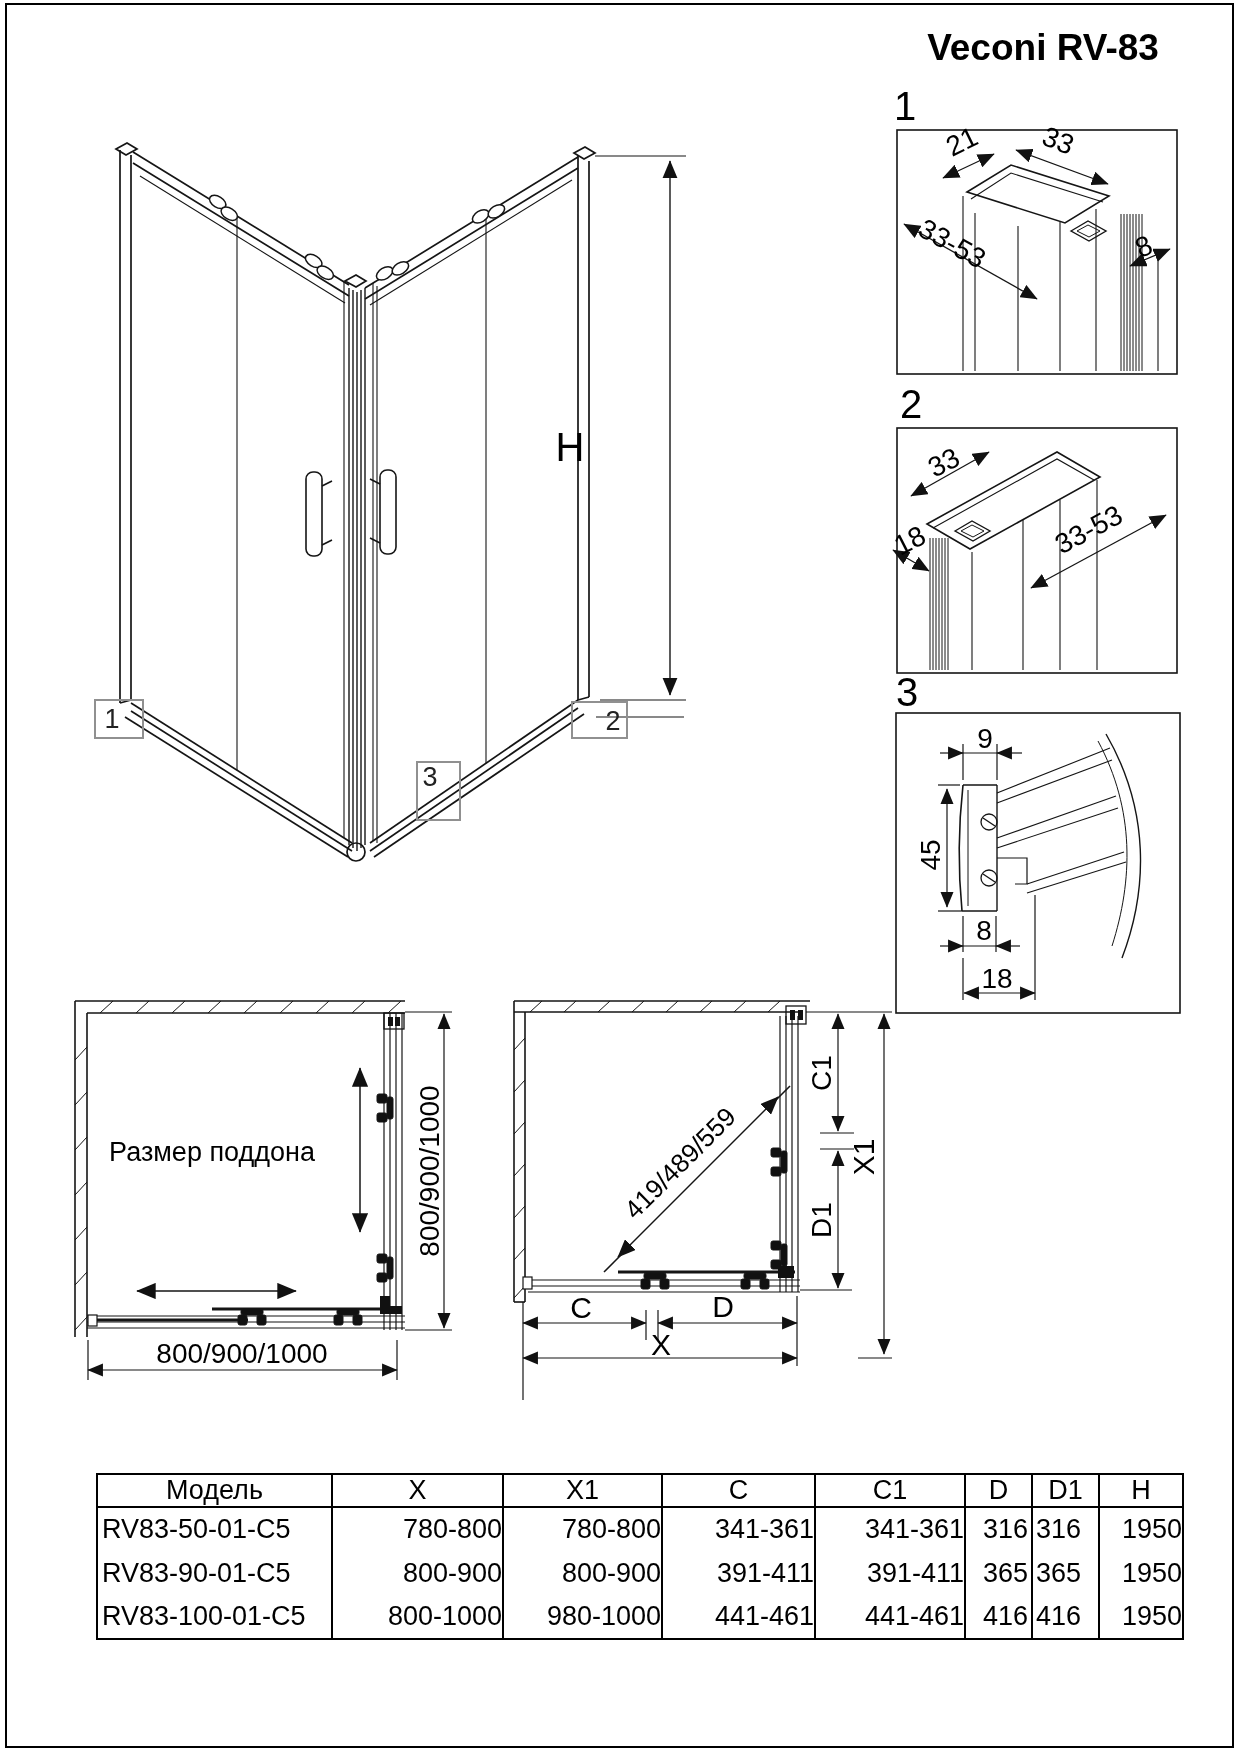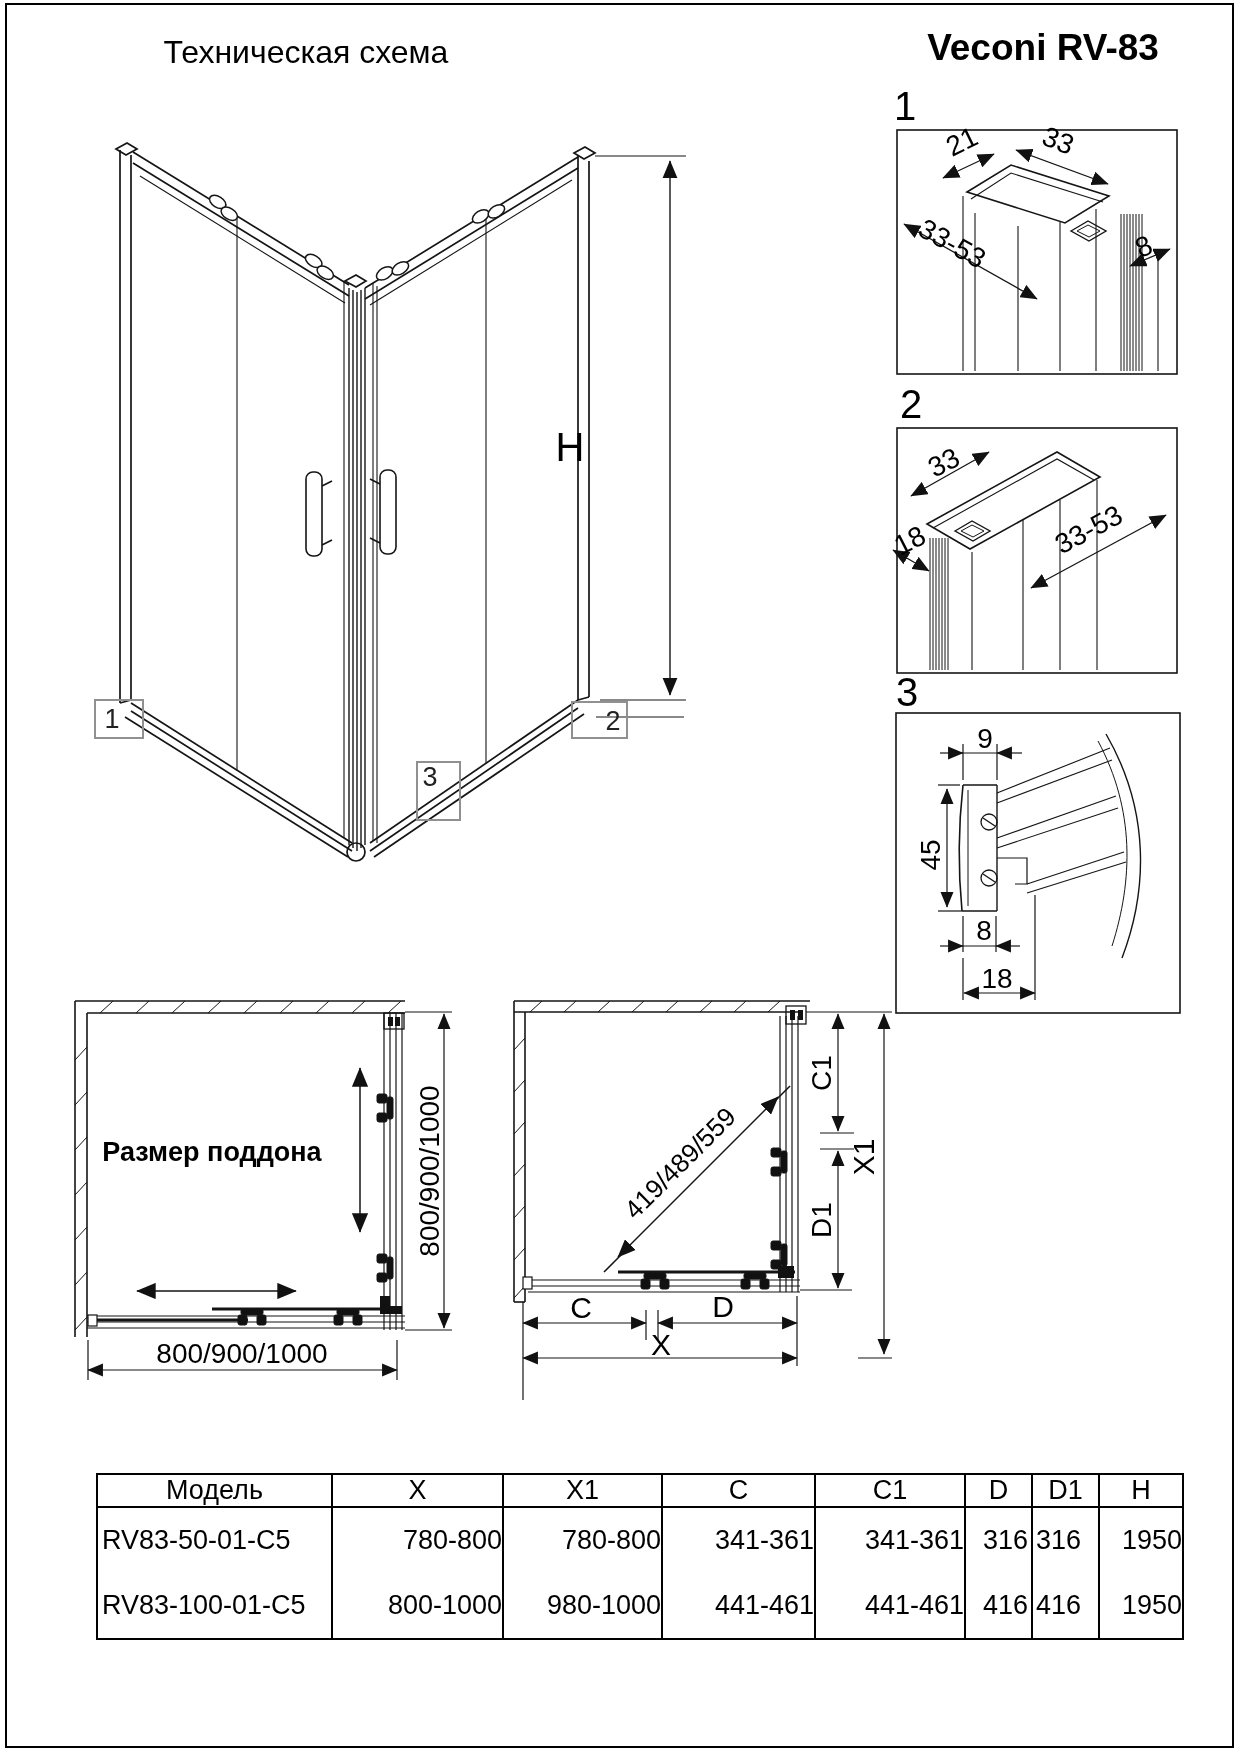--- a/index.html
+++ b/index.html
@@ -347,21 +347,20 @@
           <path d="M646,1310 V1340"></path>
           <path d="M658,1310 V1340"></path>
           <path d="M797,1296 V1366"></path>
       <path d="M523,1323 H646" marker-start="url(#arr)" marker-end="url(#arr)"></path>
       <path d="M658,1323 H797" marker-start="url(#arr)" marker-end="url(#arr)"></path>
       <path d="M523,1358 H797" marker-start="url(#arr)" marker-end="url(#arr)"></path>
     </g>
   </g>
 </svg>
 
-<div class="lbl title" style="left:306px;top:52px;">Техническая схема</div>
 <div class="lbl brand" style="left:1007px;top:47px;">Veconi RV-83</div>
 
 <div class="lbl big" style="left:905px;top:106px;">1</div>
 <div class="lbl big" style="left:911px;top:404px;">2</div>
 <div class="lbl big" style="left:907px;top:692px;">3</div>
 
 <div class="lbl big" style="left:570px;top:447px;">H</div>
 <div class="lbl callout" style="left:112px;top:719px;">1</div>
 <div class="lbl callout" style="left:613px;top:721px;">2</div>
 <div class="lbl callout" style="left:430px;top:777px;">3</div>
@@ -373,21 +372,21 @@
 
 <div class="lbl" style="left:944px;top:463px;transform:translate(-50%,-50%) rotate(-27deg);">33</div>
 <div class="lbl" style="left:910px;top:541px;transform:translate(-50%,-50%) rotate(-27deg);">18</div>
 <div class="lbl" style="left:1089px;top:530px;transform:translate(-50%,-50%) rotate(-28deg);">33-53</div>
 
 <div class="lbl" style="left:985px;top:739px;">9</div>
 <div class="lbl" style="left:931px;top:855px;transform:translate(-50%,-50%) rotate(-90deg);">45</div>
 <div class="lbl" style="left:984px;top:931px;">8</div>
 <div class="lbl" style="left:997px;top:979px;">18</div>
 
-<div class="lbl" style="left:212px;top:1152px;font-size:27px;font-weight:bold;">Размер поддона</div>
+<div class="lbl" style="left:212px;top:1152px;font-size:27px;">Размер поддона</div>
 <div class="lbl" style="left:242px;top:1354px;">800/900/1000</div>
 <div class="lbl" style="left:430px;top:1171px;transform:translate(-50%,-50%) rotate(-90deg);">800/900/1000</div>
 
 <div class="lbl" style="left:680px;top:1163px;font-size:26px;transform:translate(-50%,-50%) rotate(-45deg);">419/489/559</div>
 <div class="lbl" style="left:822px;top:1073px;transform:translate(-50%,-50%) rotate(-90deg);">C1</div>
 <div class="lbl" style="left:822px;top:1220px;transform:translate(-50%,-50%) rotate(-90deg);">D1</div>
 <div class="lbl" style="left:864px;top:1157px;font-size:30px;transform:translate(-50%,-50%) rotate(-90deg);">X1</div>
 <div class="lbl" style="left:581px;top:1308px;font-size:30px;">C</div>
 <div class="lbl" style="left:723px;top:1307px;font-size:30px;">D</div>
 <div class="lbl" style="left:661px;top:1345px;font-size:30px;">X</div>
@@ -420,20 +419,30 @@
       <td>RV83-50-01-C5</td>
       <td>780-800</td>
       <td>780-800</td>
       <td>341-361</td>
       <td>341-361</td>
       <td class="dcol">316</td>
       <td class="d1col">316</td>
       <td>1950</td>
     </tr>
     <tr>
+      <td>RV83-90-01-C5</td>
+      <td>800-900</td>
+      <td>800-900</td>
+      <td>391-411</td>
+      <td>391-411</td>
+      <td class="dcol">365</td>
+      <td class="d1col">365</td>
+      <td>1950</td>
+    </tr>
+    <tr>
       <td>RV83-100-01-C5</td>
       <td>800-1000</td>
       <td>980-1000</td>
       <td>441-461</td>
       <td>441-461</td>
       <td class="dcol">416</td>
       <td class="d1col">416</td>
       <td>1950</td>
     </tr>
   </tbody>

